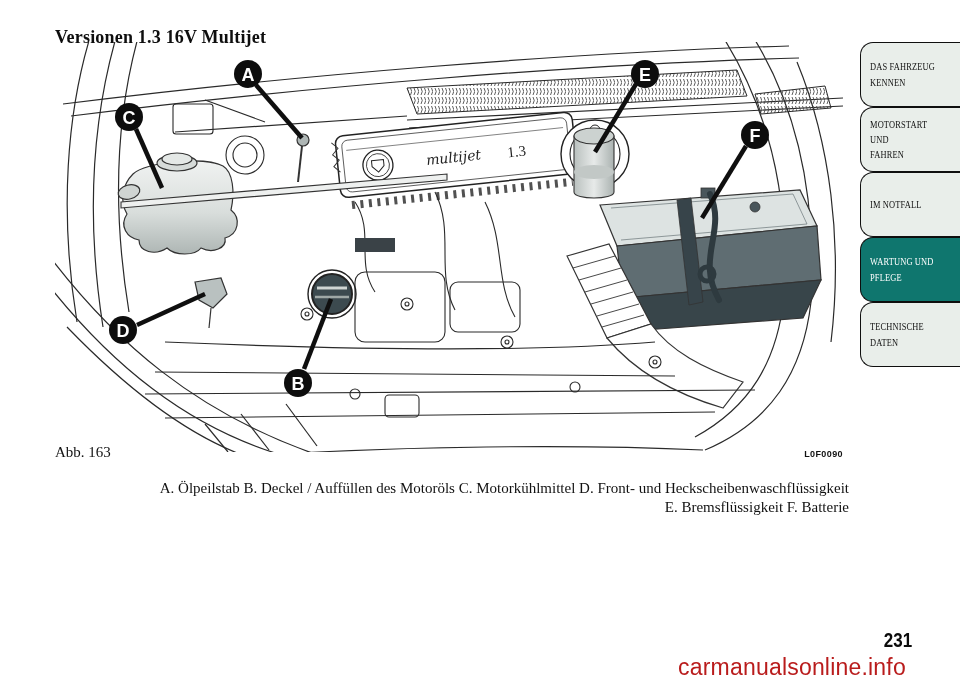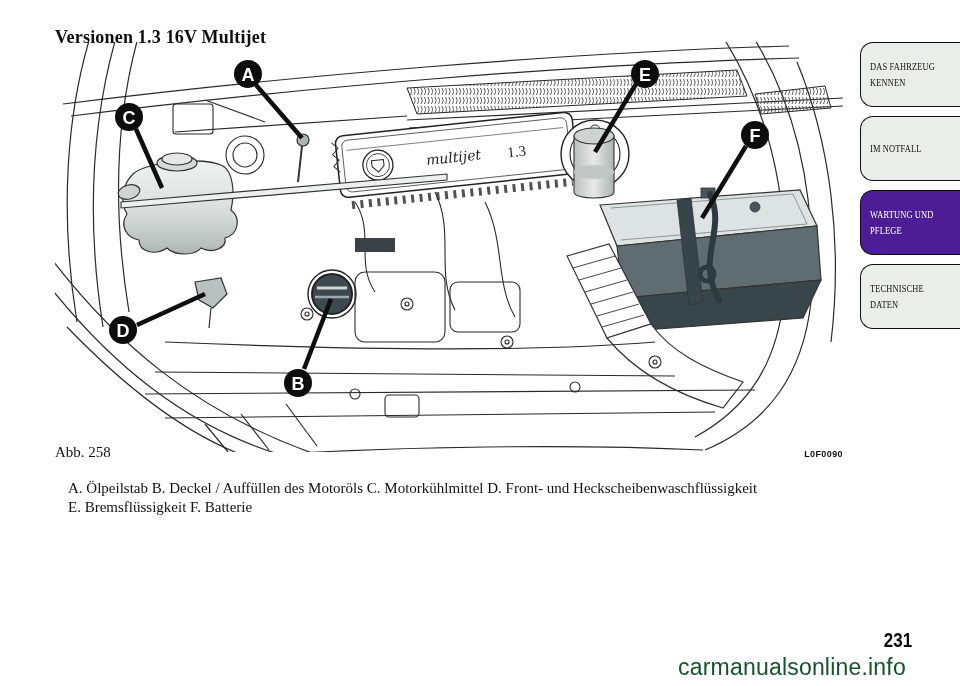--- a/index.html
+++ b/index.html
@@ -17,43 +17,43 @@
   .caption-row{
     position:absolute;left:55px;top:444px;width:788px;
     display:flex;justify-content:space-between;align-items:flex-end;
   }
   .caption{font-size:15px;}
   .figcode{
     font-family:Liberation Sans, sans-serif;font-size:9px;font-weight:bold;
     letter-spacing:.4px;padding-bottom:2px;
   }
   .legend{
-    position:absolute;left:68px;top:464px;width:794px;
-    font-size:15px;line-height:1.28;white-space:pre-line;
+    position:absolute;left:55px;top:464px;width:794px;
+    font-size:15px;line-height:1.28;white-space:pre-line;text-align:right;
   }
   .sidebar{position:absolute;left:860px;top:42px;width:100px;}
   .tab{
-    box-sizing:border-box;width:100px;height:65px;margin-bottom:9px;
+    box-sizing:border-box;width:100px;height:65px;
     border:1.6px solid #0f0f0f;border-right:none;border-radius:13px 0 0 13px;
     background:#e9eeea;display:flex;align-items:center;padding-left:9px;
     cursor:pointer;
   }
-  .tab.active{background:#4c1d95;border-color:#0d0d0d;color:#ffffff;}
+  .tab.active{background:#0f766e;border-color:#0d0d0d;color:#ffffff;}
   .tab-label{
     font-size:10.5px;line-height:1.45;letter-spacing:.2px;white-space:pre-line;
     transform:scaleX(.8);transform-origin:left center;
   }
   .page-num{
     position:absolute;left:866px;top:629px;width:64px;text-align:center;
     font-family:"Liberation Sans",sans-serif;font-weight:bold;font-size:20px;
     transform:scaleX(.85);color:#0b0b0b;
   }
   .watermark{
     position:absolute;left:678px;top:654px;
-    font-family:"Liberation Sans",sans-serif;font-size:23px;color:#14532d;
+    font-family:"Liberation Sans",sans-serif;font-size:23px;color:#b91c1c;
     letter-spacing:.2px;
     text-align:right;
   }
 </style>
 </head>
 <body>
 
 <div class="page">
 
   <h1 class="title">Versionen 1.3 16V Multijet</h1>
@@ -251,31 +251,35 @@
         </g>
         <g>
           <circle cx="700" cy="93" r="14" fill="#0d0d0d"></circle>
           <text x="700" y="99.5">F</text>
         </g>
       </g>
     </svg>
   </div>
 
   <div class="caption-row">
-    <span class="caption">Abb. 258</span>
+    <span class="caption">Abb. 163</span>
     <span class="figcode">L0F0090</span>
   </div>
 
   <p class="legend">A. Ölpeilstab B. Deckel / Auffüllen des Motoröls C. Motorkühlmittel D. Front- und Heckscheibenwaschflüssigkeit
 E. Bremsflüssigkeit F. Batterie</p>
 
   <nav class="sidebar">
     <div class="tab">
       <span class="tab-label">DAS FAHRZEUG
 KENNEN</span>
+    </div>
+    <div class="tab">
+      <span class="tab-label">MOTORSTART UND
+FAHREN</span>
     </div>
     <div class="tab">
       <span class="tab-label">IM NOTFALL</span>
     </div>
     <div class="tab active">
       <span class="tab-label">WARTUNG UND
 PFLEGE</span>
     </div>
     <div class="tab">
       <span class="tab-label">TECHNISCHE

